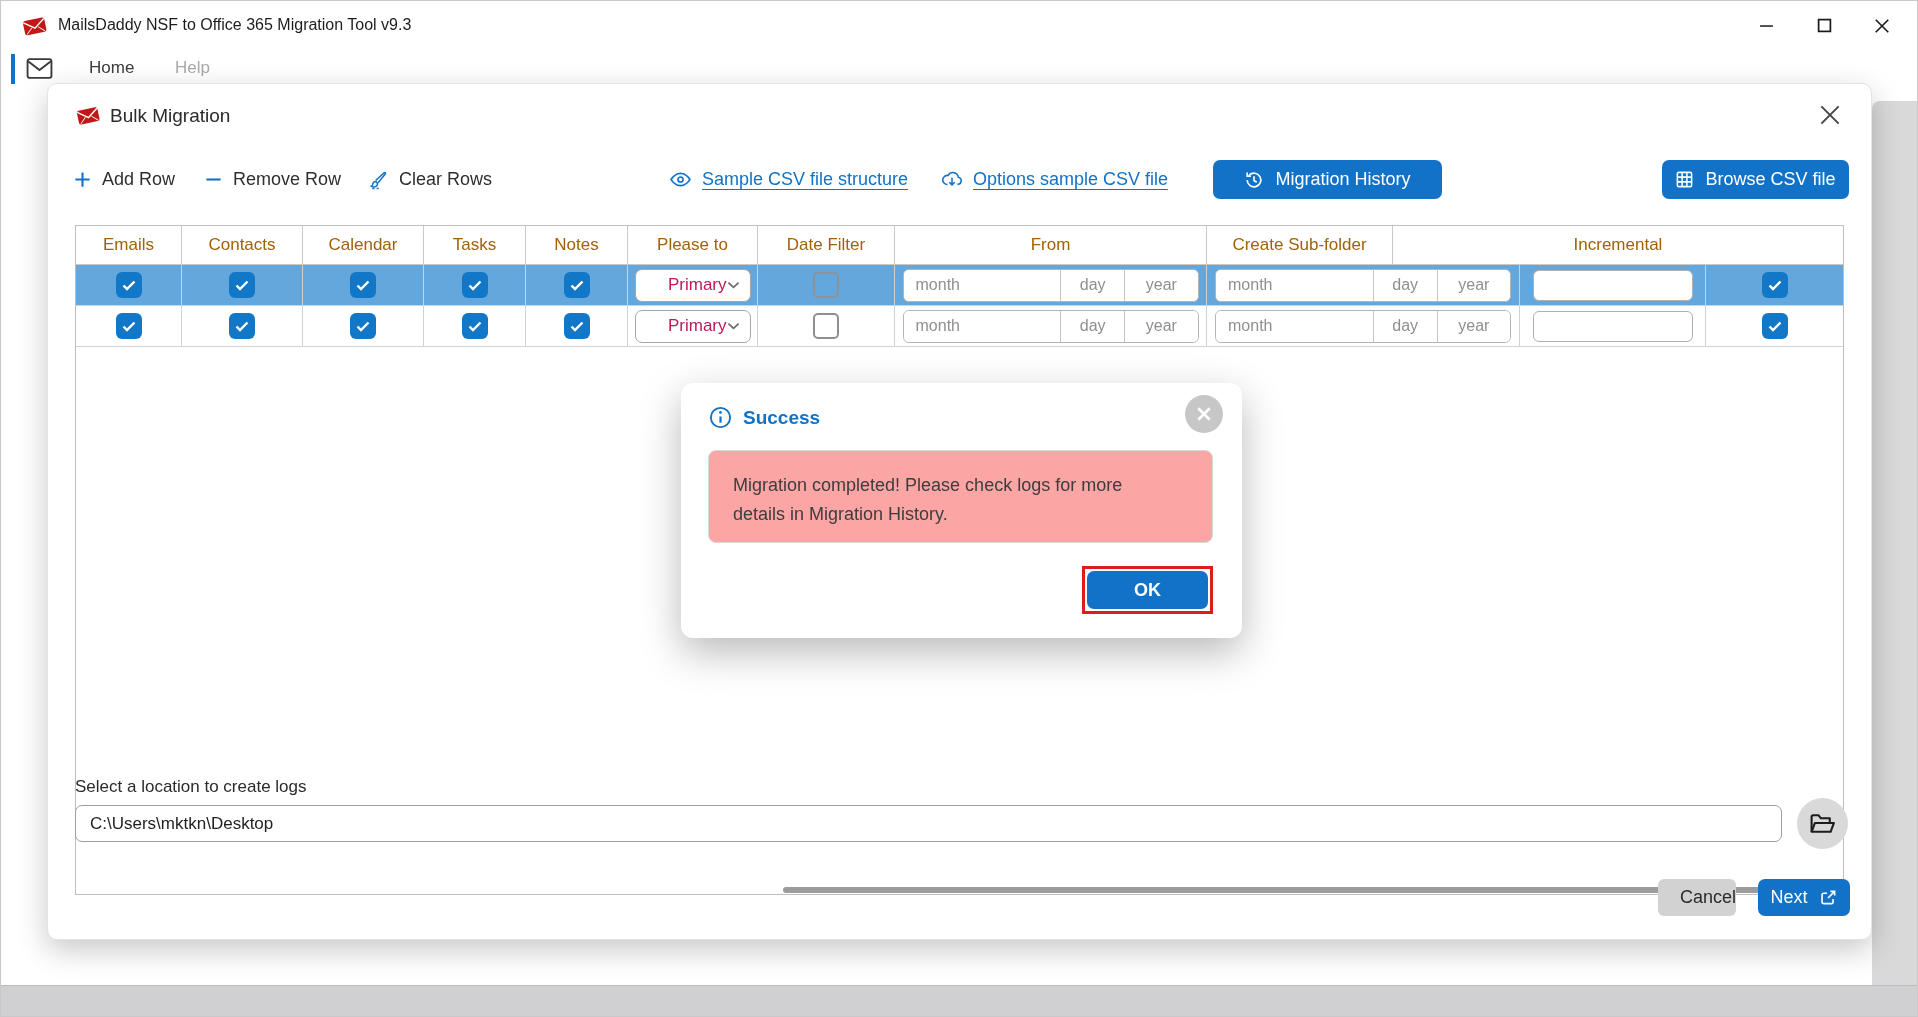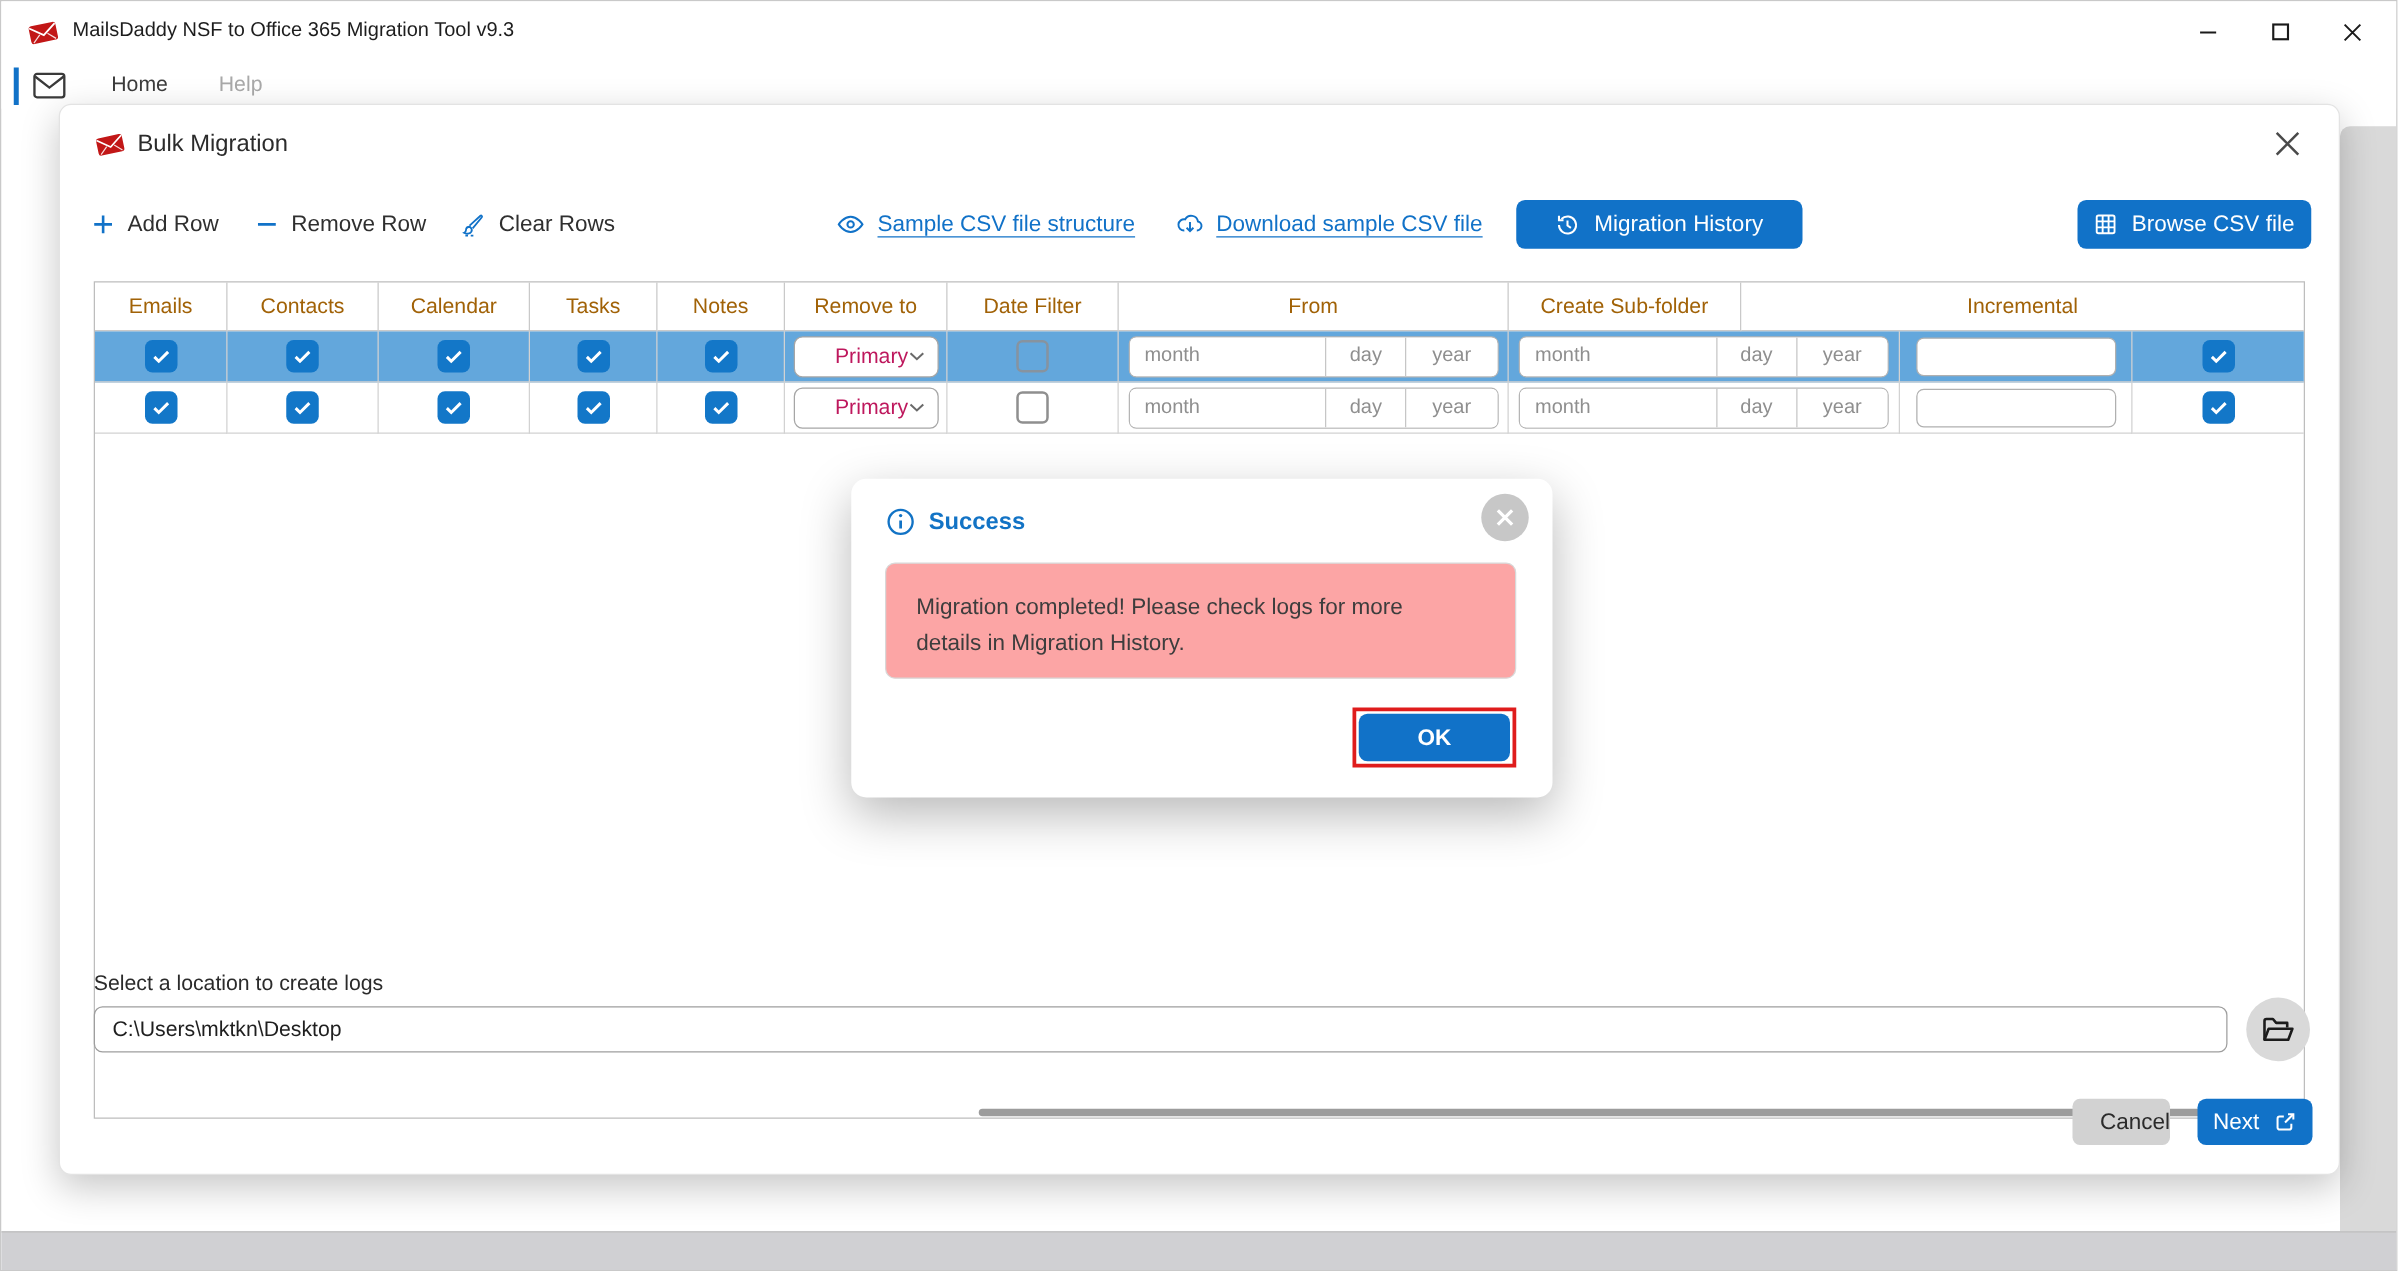--- a/index.html
+++ b/index.html
@@ -212,21 +212,21 @@
           <path d="M2 9s4-6.5 10-6.5S22 9 22 9s-4 6.5-10 6.5S2 9 2 9z"></path>
             <circle cx="12" cy="9" r="2.7"></circle>
         </svg>
         <span>Sample CSV file structure</span>
       </a>
       <a class="tb-item tb-link tb-link-download">
         <svg viewBox="0 0 24 22" width="22" height="20" fill="none" stroke="#1172c8" stroke-width="1.7">
           <path d="M7 17a5 5 0 1 1 .8-9.9A6 6 0 0 1 19 9a4 4 0 0 1-1 7.9"></path>
             <path d="M12 9.5v7.5M9 14.5l3 3 3-3"></path>
         </svg>
-        <span>Download sample CSV file</span>
+        <span>Options sample CSV file</span>
       </a>
 
       <button class="blue-btn tb-btn tb-history">
         <svg viewBox="0 0 22 22" width="20" height="20" fill="none" stroke="#fff" stroke-width="1.8">
           <path d="M3.5 11a7.5 7.5 0 1 0 2.2-5.3"></path>
             <path d="M3.5 2.8v4h4"></path>
             <path d="M11 7v4.5l3 2"></path>
         </svg>
         <span>Migration History</span>
       </button>
@@ -239,21 +239,21 @@
       </button>
     </div>
 
     <div class="tbl">
       <div class="thead">
         <div class="th c0">Emails</div>
         <div class="th c1">Contacts</div>
         <div class="th c2">Calendar</div>
         <div class="th c3">Tasks</div>
         <div class="th c4">Notes</div>
-        <div class="th c5">Remove to</div>
+        <div class="th c5">Please to</div>
         <div class="th c6">Date Filter</div>
         <div class="th c7">From</div>
         <div class="th c9">Create Sub-folder</div>
         <div class="th c10">Incremental</div>
       </div>
 
       <div class="trow selected">
         <div class="td c0">
           <span class="cb on">
               <svg viewBox="0 0 14 11" width="14" height="11" fill="none" stroke="#fff" stroke-width="2.4">

